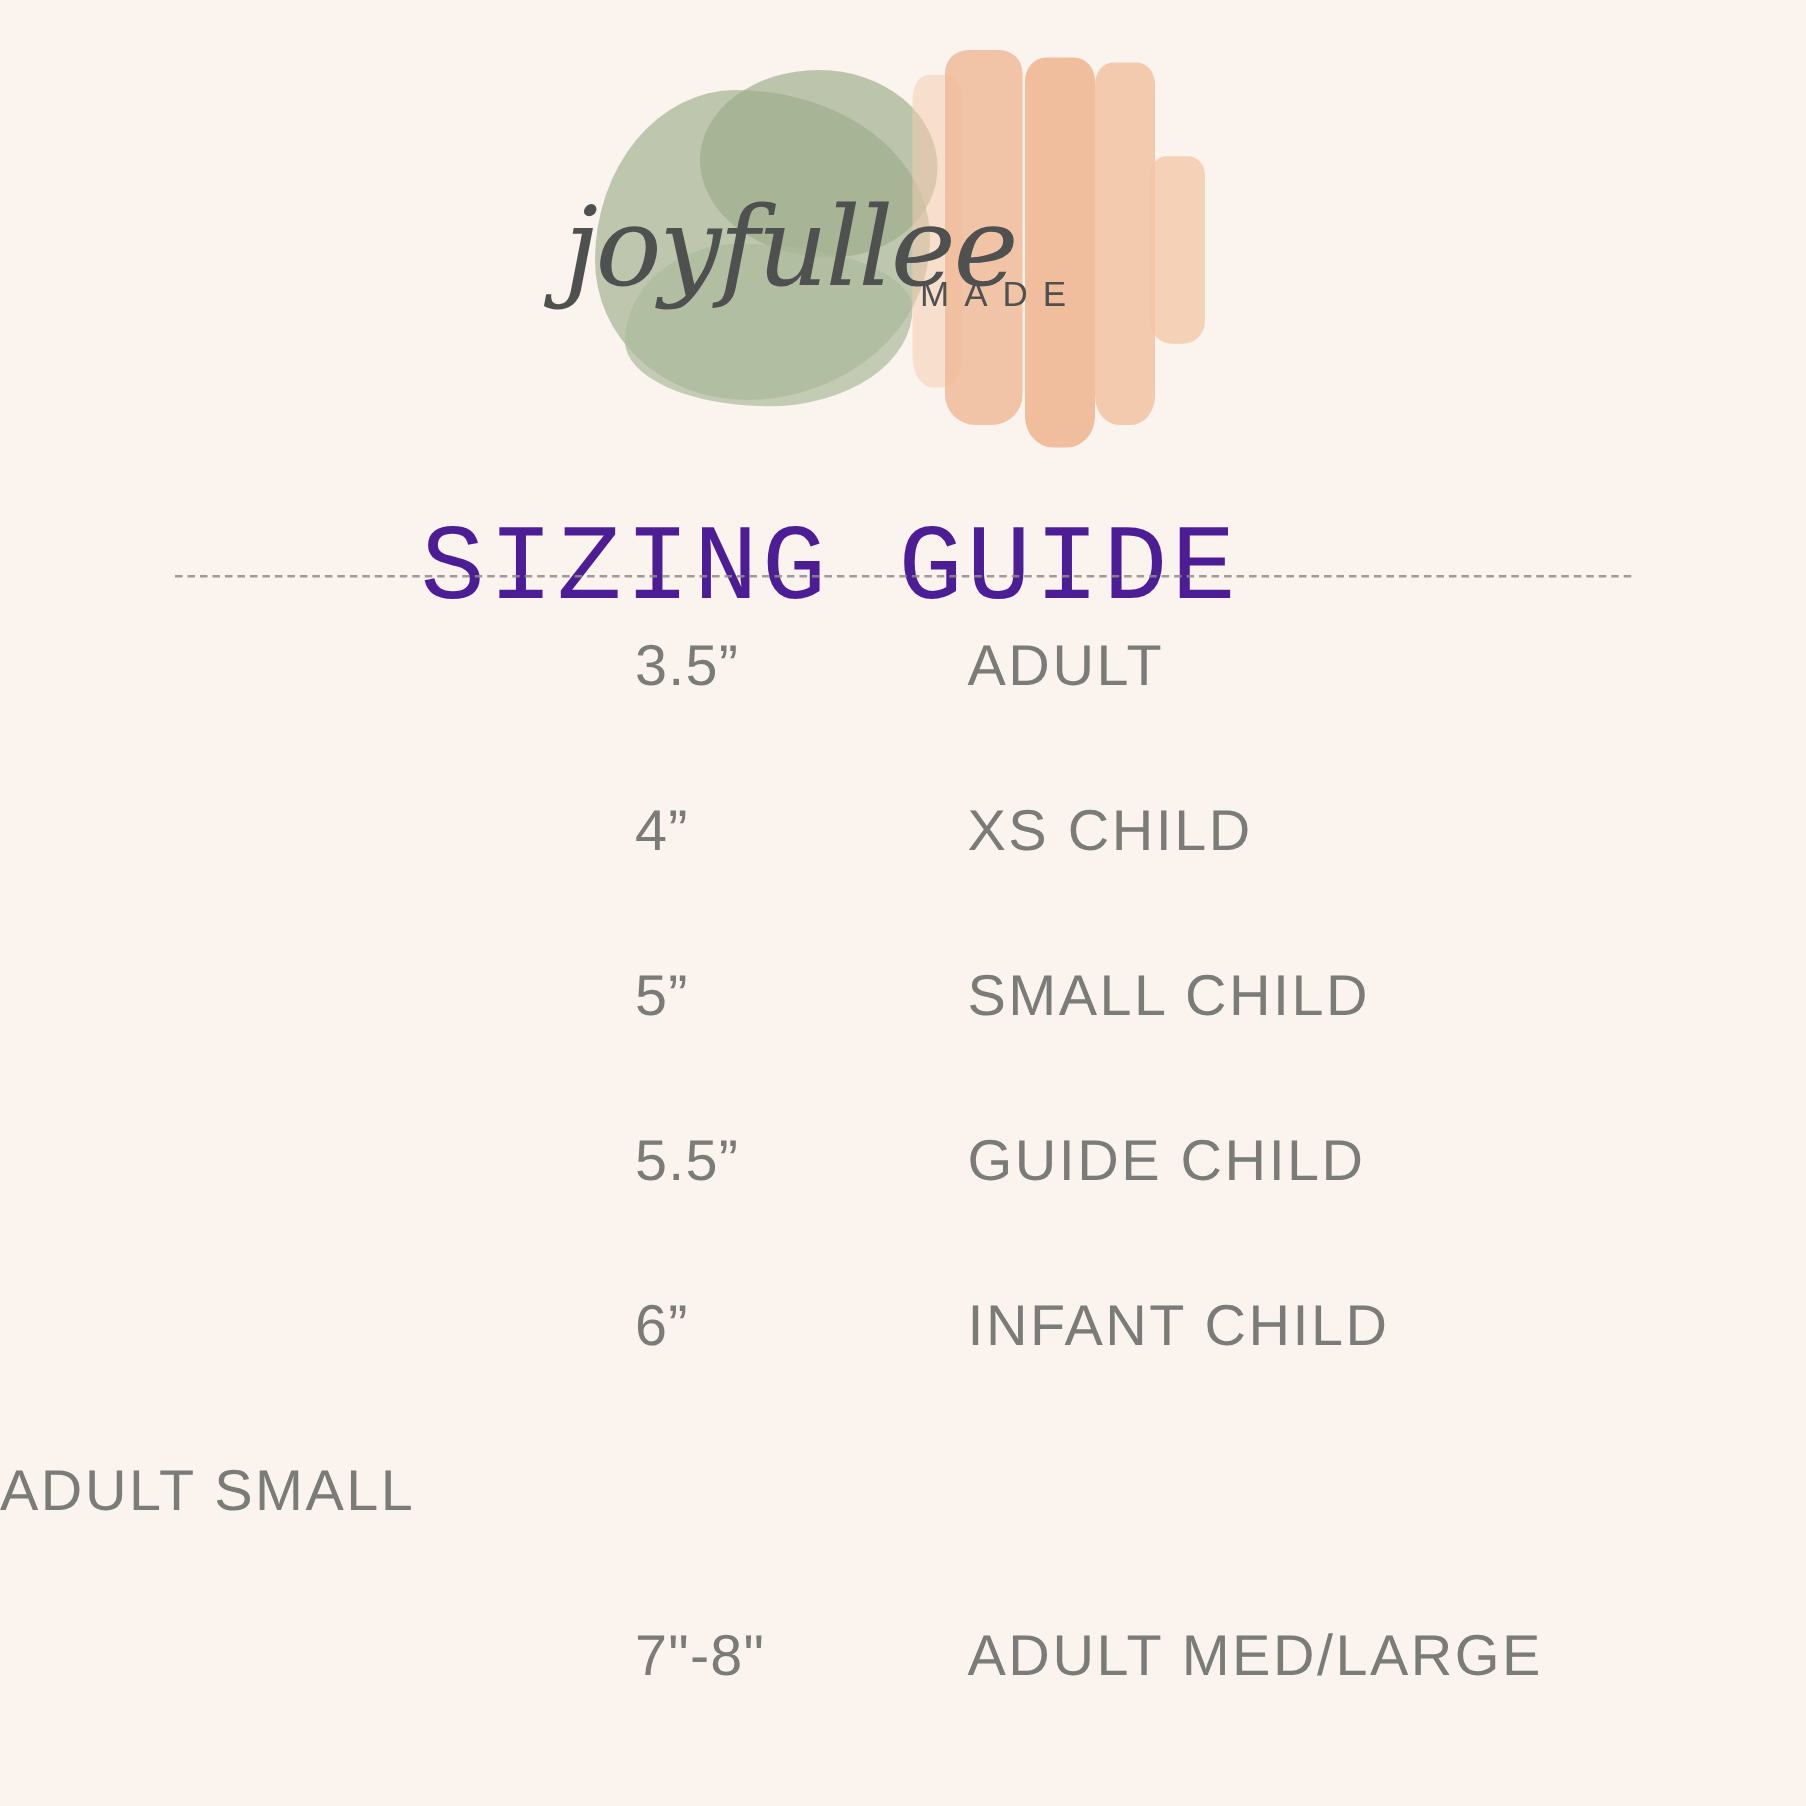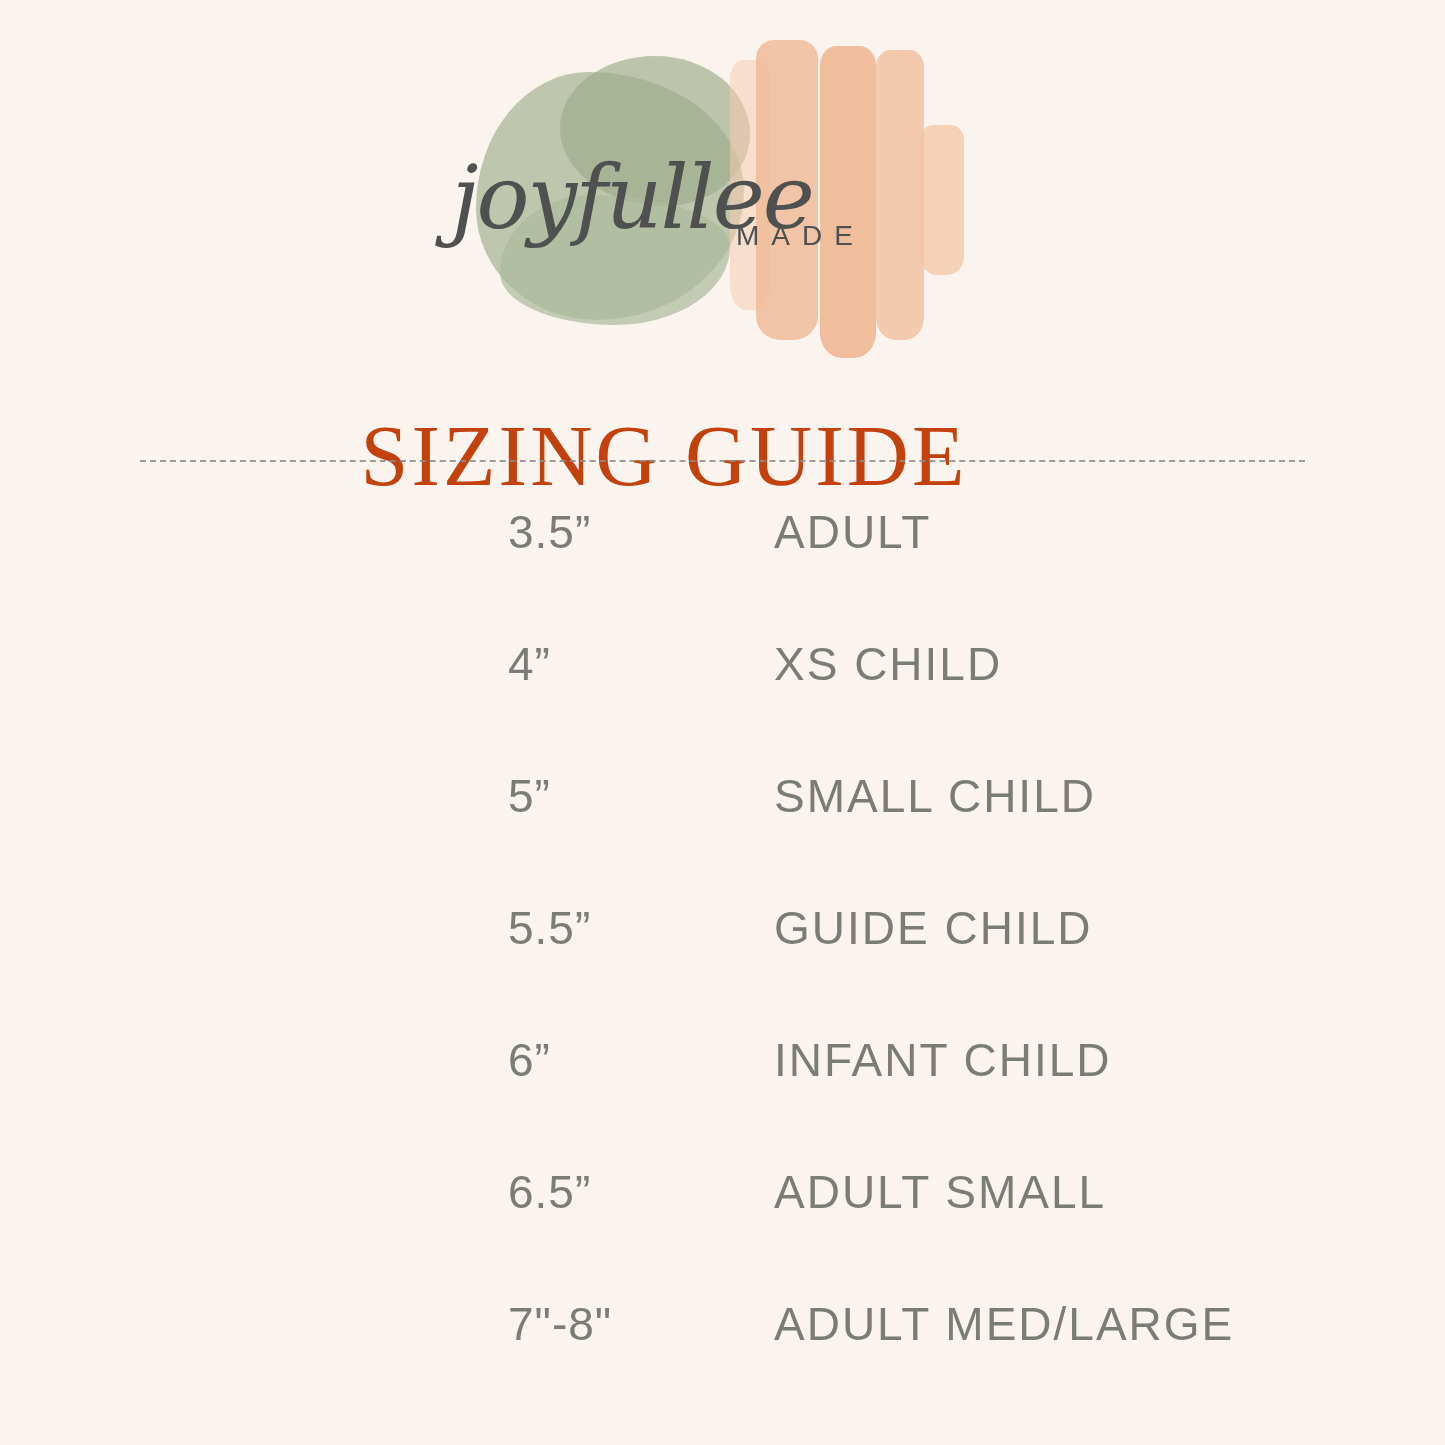--- a/index.html
+++ b/index.html
@@ -137,25 +137,25 @@
     margin-left: 38px;
   }
 
   
   .title {
     position: absolute;
     top: 348px;
     left: 0;
     width: 1328px;
     text-align: center;
-    font-family: Liberation Serif, serif;
+    font-family: Liberation Mono, monospace;
     font-weight: 400;
     font-size: 86px;
     letter-spacing: 3px;
-    color: #c2410c;
+    color: #4c1d95;
   }
 
   .divider {
     position: absolute;
     top: 460px;
     left: 140px;
     width: 1165px;
     border-top: 2px dashed #8d8d89;
     opacity: .85;
   }
@@ -225,21 +225,20 @@
     </div>
     <div class="size-row">
       <div class="col-measure">5.5”</div>
       <div class="col-label">GUIDE CHILD</div>
     </div>
     <div class="size-row">
       <div class="col-measure">6”</div>
       <div class="col-label">INFANT CHILD</div>
     </div>
     <div class="size-row">
-      <div class="col-measure">6.5”</div>
       <div class="col-label">ADULT SMALL</div>
     </div>
     <div class="size-row">
       <div class="col-measure">7"-8"</div>
       <div class="col-label">ADULT MED/LARGE</div>
     </div>
   </div>
 
 </div>
 

